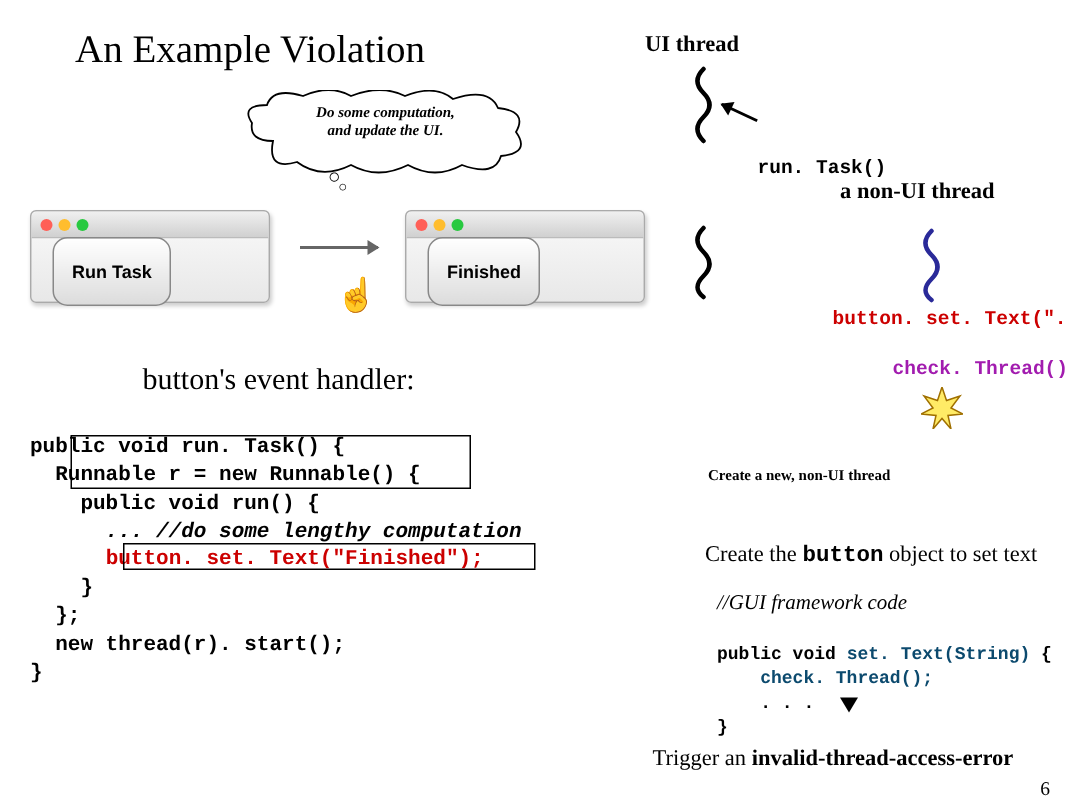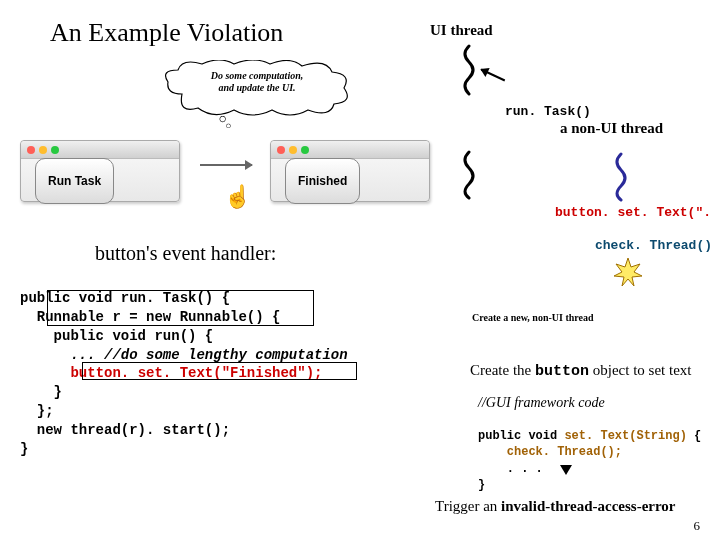--- a/index.html
+++ b/index.html
@@ -8,32 +8,32 @@
   .ui-thread-label { position: absolute; left: 430px; top: 22px; font-weight: bold; font-size: 15px; }
   .cloud { position: absolute; left: 162px; top: 60px; }
   .cloud-svg { width: 190px; height: 58px; }
   .cloud-text { position: absolute; top: 10px; left: 0; width: 190px; text-align: center; font-style: italic; font-weight: bold; font-size: 10px; line-height: 1.2; }
   .run-task-label { position: absolute; left: 505px; top: 80px; font-family: "Courier New", monospace; font-weight: bold; font-size: 13px; margin-top: 24px; }
   .non-ui-label { position: absolute; left: 560px; top: 120px; font-weight: bold; font-size: 15px; }
   .ui-squiggle { position: absolute; left: 463px; top: 44px; }
   .ui-squiggle2 { position: absolute; left: 463px; top: 150px; }
   .nonui-squiggle { position: absolute; left: 615px; top: 152px; }
   .button-settext-label { position: absolute; left: 555px; top: 205px; font-family: "Courier New", monospace; font-weight: bold; font-size: 13px; color: #c00; white-space: nowrap; }
-  .checkthread-label { position: absolute; left: 595px; top: 238px; font-family: "Courier New", monospace; font-weight: bold; font-size: 13px; color: #0c4a6e; }
+  .checkthread-label { position: absolute; left: 595px; top: 238px; font-family: "Courier New", monospace; font-weight: bold; font-size: 13px; color: #a21caf; }
   .star { position: absolute; left: 614px; top: 258px; }
   .event-handler-label { position: absolute; left: 95px; top: 242px; font-size: 20px; }
   .code-block { position: absolute; left: 20px; top: 270px; font-family: "Courier New", monospace; font-weight: bold; font-size: 14px; line-height: 1.35; white-space: pre; }
   .code-red { color: #c00; }
   .create-label { position: absolute; left: 472px; top: 312px; font-weight: bold; font-size: 10px; }
   .access-label { position: absolute; left: 470px; top: 362px; font-size: 15px; }
   .access-label .normal { font-weight: normal; }
   .access-label .mono { font-family: "Courier New", monospace; font-weight: bold; }
   .gui-comment { position: absolute; left: 478px; top: 395px; font-style: italic; font-size: 14px; }
   .gui-code { position: absolute; left: 478px; top: 412px; font-family: "Courier New", monospace; font-weight: bold; font-size: 12px; line-height: 1.35; white-space: pre; }
-  .gui-code .green { color: #a16207; }
+  .gui-code .green { color: #0c4a6e; }
   .trigger-label { position: absolute; left: 435px; top: 498px; font-size: 15px; }
   .trigger-label .bold { font-weight: bold; }
   .page-num { position: absolute; right: 20px; bottom: 6px; font-size: 13px; }
   
   .win { position: absolute; width: 160px; height: 62px; background: linear-gradient(#fafafa,#e8e8e8); border: 1px solid #aaa; border-radius: 4px; box-shadow: 1px 2px 3px rgba(0,0,0,.2); }
   .win-bar { height: 18px; background: linear-gradient(#f0f0f0,#d0d0d0); border-bottom: 1px solid #bbb; border-radius: 4px 4px 0 0; display:flex; align-items:center; padding-left:6px; gap:4px;}
   .dot { width:8px; height:8px; border-radius:50%; display:inline-block; }
   .dot.r{background:#ff5f57;} .dot.y{background:#ffbd2e;} .dot.g{background:#28c940;}
   .win-body { display:flex; align-items:center; justify-content:flex-start; height:44px; padding-left:14px; }
   .mac-btn { font-family: Helvetica, Arial, sans-serif; font-size: 12px; font-weight: bold; padding: 15px 12px; background: linear-gradient(#ffffff,#dcdcdc); border: 1px solid #888; border-radius: 10px; }

